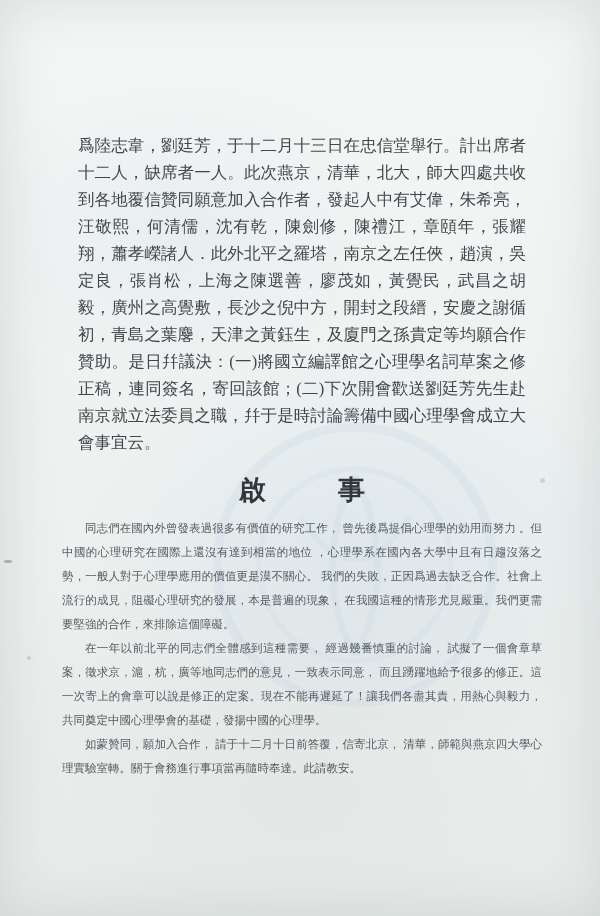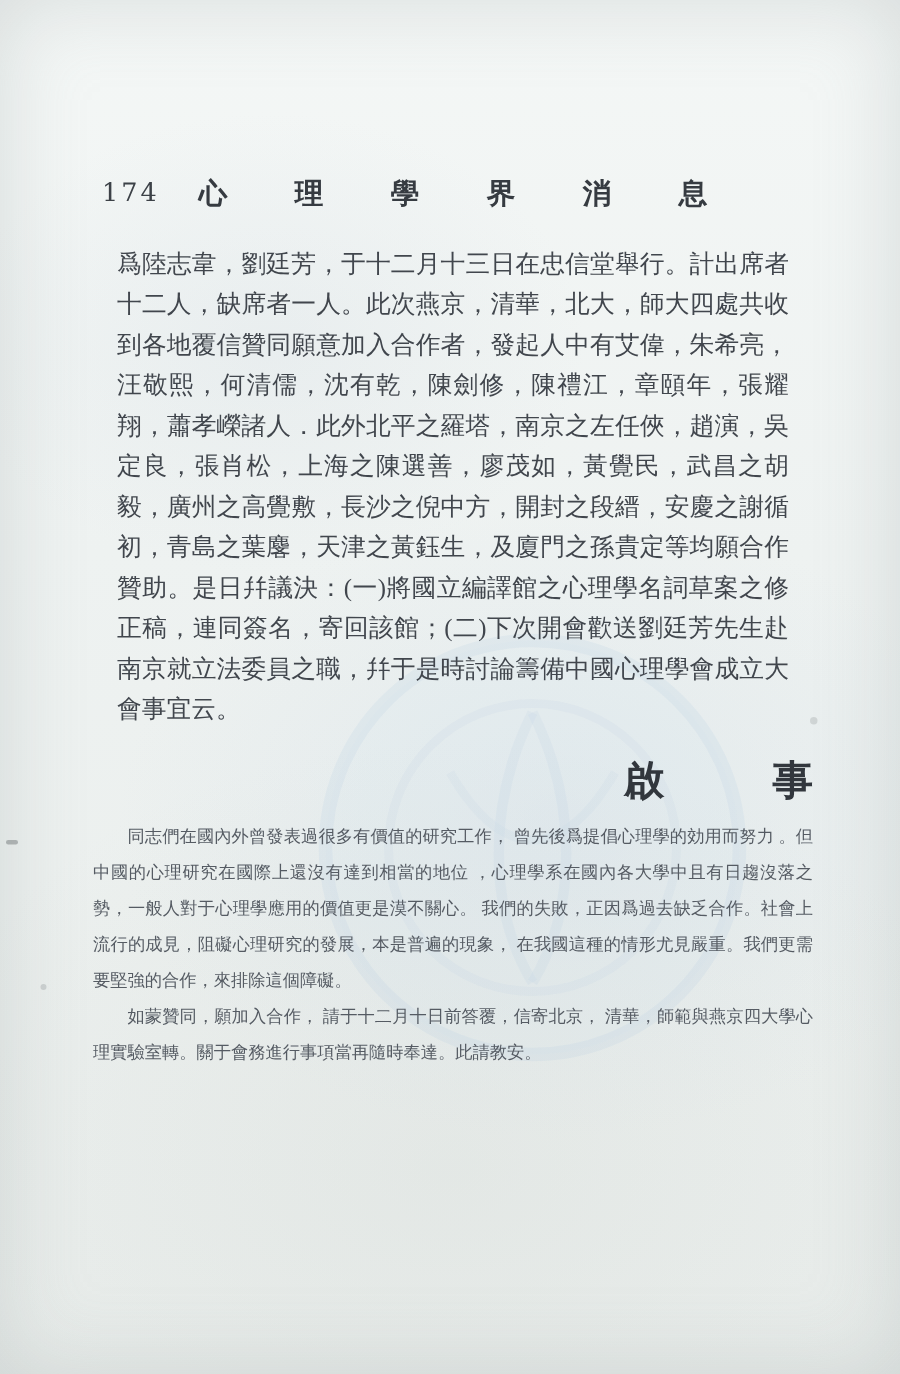--- a/index.html
+++ b/index.html
@@ -39,21 +39,21 @@
     text-align:center;font-size:19px;font-weight:bold;color:#363b41;
     letter-spacing:13px;text-indent:13px;
   }
 
   .news{font-size:16.5px;line-height:27px;text-align:justify;color:#41464d;}
   .news p{margin:16px;}
   .news .cont{text-indent:0;}
   .news .ind{text-indent:2em;}
 
   .notice-head{
-    margin:10px 0 8px 0;text-align:right;
+    margin:10px 0 8px 0;text-align:center;
     font-size:27px;font-weight:bold;color:#32373d;
   }
   .notice-head .gap{display:inline-block;width:72px;}
 
   .notice-body{font-size:11.5px;line-height:24px;text-align:justify;color:#555b63;}
   .notice-body p{margin:0;text-indent:2em;}
 </style>
 </head>
 <body>
 
@@ -66,33 +66,30 @@
     <path d="M150 60 C 180 120, 180 190, 150 240" fill="none" stroke="rgba(170,196,222,0.22)" stroke-width="7"></path>
     <path d="M95 100 C 130 160, 170 160, 205 100" fill="none" stroke="rgba(170,196,222,0.18)" stroke-width="6"></path>
   </svg>
 
   <div class="speck speck-a"></div>
   <div class="speck speck-b"></div>
   <div class="speck speck-c"></div>
 
   <div class="content">
 
-    <div class="hdr">
-      <span class="pageno">174</span>
-      <div class="title">心　理　學　界　消　息</div>
-    </div>
 
     <div class="news">
       <p class="cont">爲陸志韋，劉廷芳，于十二月十三日在忠信堂舉行。計出席者十二人，缺席者一人。此次燕京，清華，北大，師大四處共收到各地覆信贊同願意加入合作者，發起人中有艾偉，朱希亮，汪敬熙，何清儒，沈有乾，陳劍修，陳禮江，章頤年，張耀翔，蕭孝嶸諸人．此外北平之羅塔，南京之左任俠，趙演，吳定良，張肖松，上海之陳選善，廖茂如，黃覺民，武昌之胡毅，廣州之高覺敷，長沙之倪中方，開封之段縉，安慶之謝循初，青島之葉麐，天津之黃鈺生，及廈門之孫貴定等均願合作贊助。是日幷議決：(一)將國立編譯館之心理學名詞草案之修正稿，連同簽名，寄回該館；(二)下次開會歡送劉廷芳先生赴南京就立法委員之職，幷于是時討論籌備中國心理學會成立大會事宜云。</p>
     </div>
 
     <div class="notice-head">
       <span>啟</span><span class="gap"></span><span>事</span>
     </div>
 
     <div class="notice-body">
       <p>同志們在國內外曾發表過很多有價值的研究工作， 曾先後爲提倡心理學的効用而努力 。但中國的心理研究在國際上還沒有達到相當的地位 ，心理學系在國內各大學中且有日趨沒落之勢，一般人對于心理學應用的價值更是漠不關心。 我們的失敗，正因爲過去缺乏合作。社會上流行的成見，阻礙心理研究的發展，本是普遍的現象， 在我國這種的情形尤見嚴重。我們更需要堅強的合作，來排除這個障礙。</p>
+      <p>在一年以前北平的同志們全體感到這種需要， 經過幾番慎重的討論， 試擬了一個會章草案，徵求京，滬，杭，廣等地同志們的意見，一致表示同意， 而且踴躍地給予很多的修正。這一次寄上的會章可以說是修正的定案。現在不能再遲延了！讓我們各盡其責，用熱心與毅力，共同奠定中國心理學會的基礎，發揚中國的心理學。</p>
       <p>如蒙贊同，願加入合作， 請于十二月十日前答覆，信寄北京， 清華，師範與燕京四大學心理實驗室轉。關于會務進行事項當再隨時奉達。此請教安。</p>
 
     </div>
 
   </div>
 </div>
 
 </body></html>

